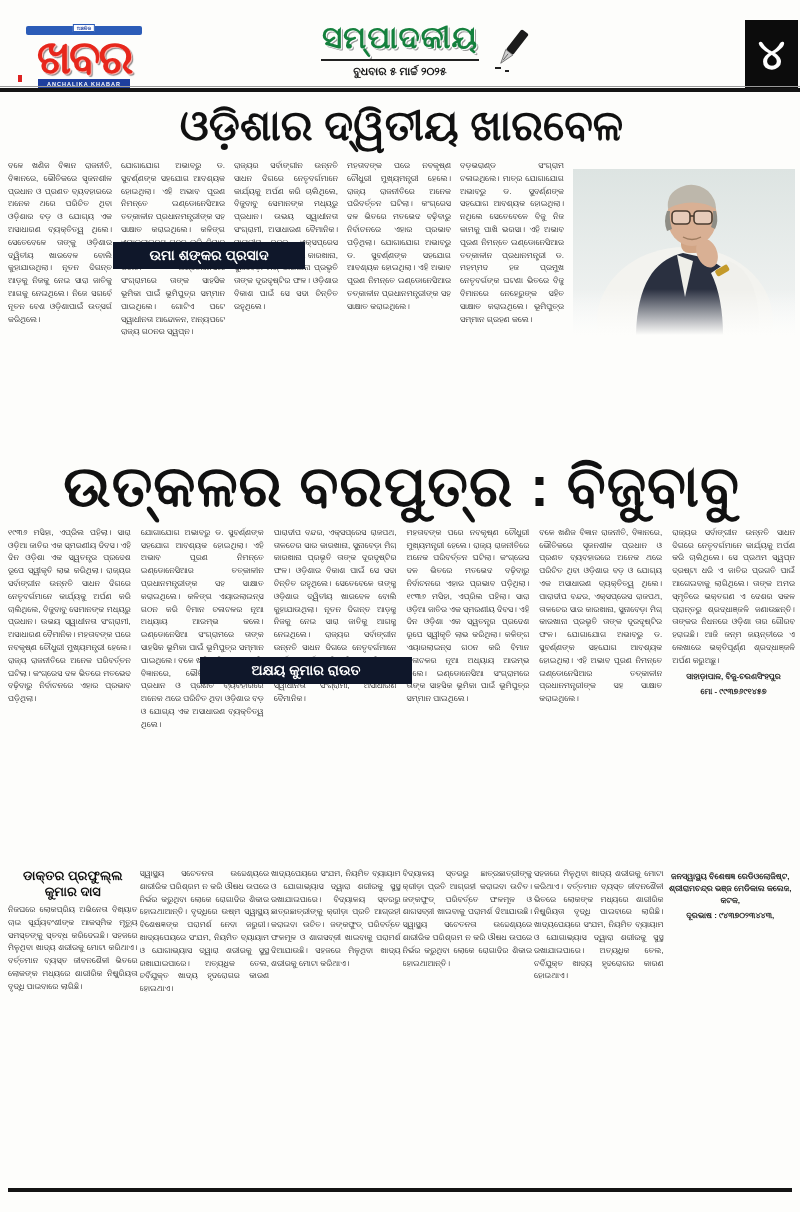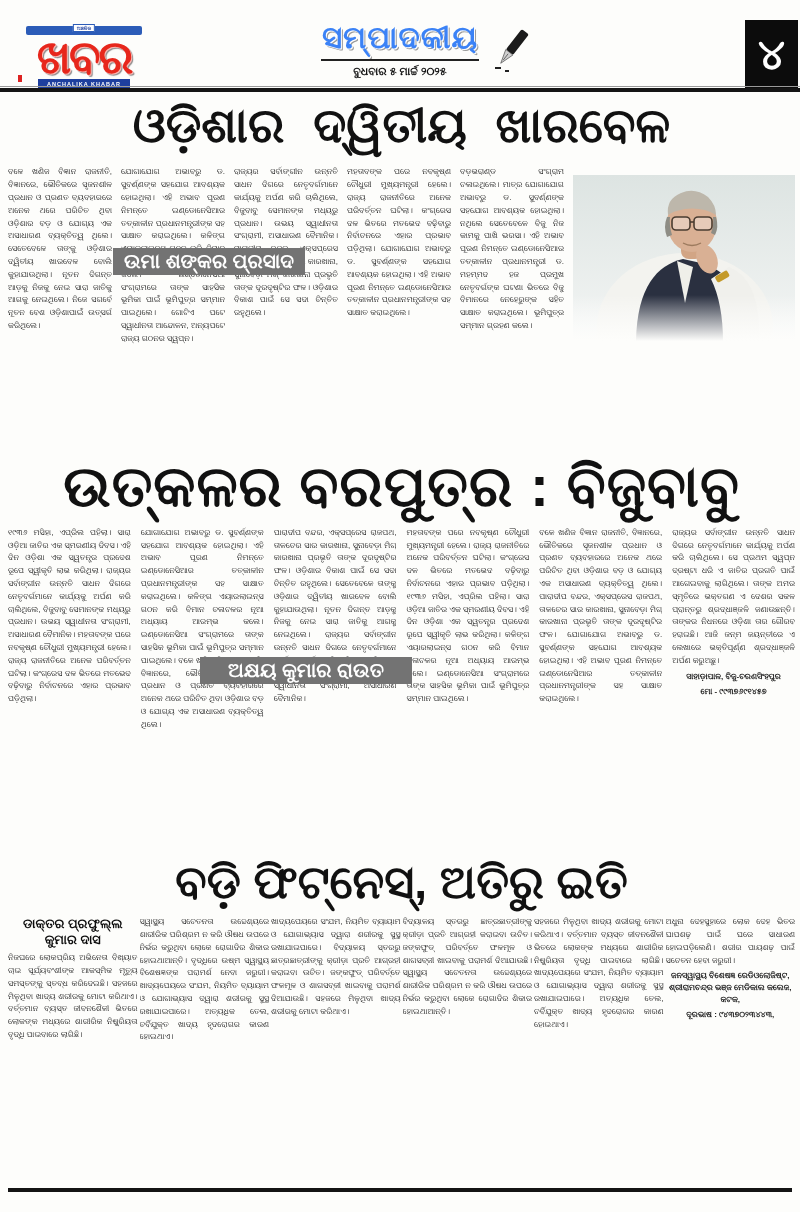--- a/index.html
+++ b/index.html
@@ -12,42 +12,42 @@
   .logo-toplabel{position:absolute;left:50%;top:-2px;transform:translateX(-50%);
         background:#fff;border:1px solid #2c5cb8;color:#1e3f9e;font-size:5px;line-height:6px;
         padding:0 3px;font-weight:bold;white-space:nowrap;}
   .logo-title{font-size:46px;line-height:44px;font-weight:800;color:#e7271c;text-align:center;
         letter-spacing:-2px;text-shadow:1px 1px 0 #f9b7b2,2px 2px 1px #8a8a8a;}
   .logo-bottombar{height:11px;background:#1e3f9e;color:#fff;font-size:5.5px;line-height:11px;
         text-align:center;font-weight:bold;letter-spacing:1px;width:92px;margin:0 auto;}
   .logo-dot{position:absolute;left:-8px;bottom:8px;width:4px;height:7px;background:#d22;}
 
   .masthead{position:absolute;left:295px;top:20px;width:210px;text-align:center;}
-  .masthead-title{font-size:31px;font-weight:800;color:#3b82f6;letter-spacing:1px;
+  .masthead-title{font-size:31px;font-weight:800;color:#15803d;letter-spacing:1px;
         text-shadow:1px 1px 0 #fff,2px 2px 0 #9a9a9a;}
   .masthead-rule{border-top:2px solid #222;margin:3px 26px 4px;}
   .masthead-date{font-size:11px;font-weight:bold;color:#0f0f0f;text-align:center;}
   .pen{position:absolute;right:-34px;top:6px;}
 
   .pageno{position:absolute;right:2px;top:20px;width:53px;height:70px;background:#0c0c0c;
         color:#fff;display:flex;align-items:center;justify-content:center;
         font-size:42px;font-weight:bold;}
   .header-rule{position:absolute;left:0;top:86px;width:800px;border-top:1px solid #9a9a9a;}
   .header-rule-inner{height:4px;background:#151515;margin-top:1px;}
 
   
   .headline{font-weight:800;color:#111;text-align:center;margin:0;line-height:1.05;}
   .col{flex:1;font-size:8px;line-height:12.8px;text-align:justify;overflow:hidden;
         color:#202020;word-break:break-word;}
-  .byline-box{position:absolute;background:#737373;color:#fff;display:flex;align-items:center;
-        justify-content:center;font-size:20px;font-weight:bold;z-index:4;}
+  .byline-box{position:absolute;background:#0f172a;color:#fff;display:flex;align-items:center;
+        justify-content:center;font-size:14px;font-weight:bold;z-index:4;}
   .signoff{font-size:8px;font-weight:bold;text-align:center;line-height:12px;margin-top:3px;}
 
   .a1{position:absolute;left:8px;top:104px;width:787px;}
-  .a1 .headline{font-size:48px;font-family:Liberation Mono, monospace;}
+  .a1 .headline{font-size:42px;}
   .a1-body{position:relative;display:flex;gap:9px;height:262px;margin-top:12px;}
   .a1-right{width:222px;flex:none;display:flex;flex-direction:row;margin-top:9px;}
   .a1-photo{height:166px;background:#e7ebe9;flex:none;}
   .a1-right-cols{flex:1;display:flex;gap:8px;margin-top:5px;overflow:hidden;}
   .a1 .byline-box{left:105px;top:82px;width:192px;height:27px;}
 
   .a2{position:absolute;left:8px;top:436px;width:787px;margin-top:21px;}
   .a2 .headline{font-size:57px;letter-spacing:1px;}
   .a2-body{position:relative;display:flex;gap:10px;height:346px;margin-top:10px;}
   .a2 .byline-box{left:192px;top:130px;width:212px;height:27px;}
@@ -171,32 +171,30 @@
       <div class="col">ବଳେ ଖଣିଜ ବିଜ୍ଞାନ ରାଜନୀତି, ବିଜ୍ଞାନରେ, ଭୌତିକରେ ସୃଜନଶୀଳ ପ୍ରଧାନ ଓ ପ୍ରଣତ ବ୍ୟବହାରରେ ଅନେକ ଥରେ ପରିଚିତ ଥିବା ଓଡ଼ିଶାର ବଡ଼ ଓ ଯୋଗ୍ୟ ଏକ ଅସାଧାରଣ ବ୍ୟକ୍ତିତ୍ୱ ଥିଲେ। ପାରାଦୀପ ବନ୍ଦର, ଏକ୍ସପ୍ରେସ ରାଜପଥ, ତାଳଚେର ସାର କାରଖାନା, ସୁନାବେଡ଼ା ମିଗ୍ କାରଖାନା ପ୍ରଭୃତି ତାଙ୍କ ଦୂରଦୃଷ୍ଟିର ଫଳ। ଯୋଗାଯୋଗ ଅଭାବରୁ ଡ. ସୁବର୍ଣ୍ଣଙ୍କ ସହଯୋଗ ଆବଶ୍ୟକ ହୋଇଥିଲା। ଏହି ଅଭାବ ପୂରଣ ନିମନ୍ତେ ଇଣ୍ଡୋନେସିଆର ତତ୍କାଳୀନ ପ୍ରଧାନମନ୍ତ୍ରୀଙ୍କ ସହ ସାକ୍ଷାତ କରାଇଥିଲେ।</div>
       <div class="col">
         <span>ରାଜ୍ୟର ସର୍ବାଙ୍ଗୀନ ଉନ୍ନତି ସାଧନ ଦିଗରେ ନେତୃବର୍ଗମାନେ କାର୍ଯ୍ୟକୁ ଅର୍ପଣ କରି ଚାଲିଥିଲେ। ସେ ପ୍ରଥମ ସ୍ୱପ୍ନ ଦ୍ରଷ୍ଟା ଧରି ଏ ଜାତିର ପ୍ରଗତି ପାଇଁ ଆଗେଇବାକୁ ଲାଗିଥିଲେ। ତାଙ୍କ ଅମର ସ୍ମୃତିରେ ଭକ୍ତଗଣ ଏ ଦେଶର ସକଳ ପ୍ରାନ୍ତରୁ ଶ୍ରଦ୍ଧାଞ୍ଜଳି ଜଣାଉଛନ୍ତି। ତାଙ୍କର ନିଧନରେ ଓଡ଼ିଶା ତାର ଗୌରବ ହରାଇଛି। ଆଜି ଜନ୍ମ ଜୟନ୍ତୀରେ ଏ ଲେଖାରେ ଭକ୍ତିପୂର୍ଣ୍ଣ ଶ୍ରଦ୍ଧାଞ୍ଜଳି ଅର୍ପଣ କରୁଅଛୁ।</span>
         <div class="signoff">ସାହାଡ଼ାପାଳ, ବିଜୁ-ଚରଣସିଂହପୁର</div>
         <div class="signoff">ମୋ - ୯୯୩୭୬୯୧୪୫୭</div>
       </div>
     </div>
   </div>
 
   <div class="a3">
-    <h1 class="headline">ବଡ଼ି ଫିଟ୍‌ନେସ୍, ଅତିରୁ ଇତି</h1>
     <div class="a3-body">
       <div class="col">
         <div class="byline3">ଡାକ୍ତର ପ୍ରଫୁଲ୍ଲ କୁମାର ଦାସ</div>
         <span>ନିଜଘରେ ଲୋକପ୍ରିୟ ଅଭିନେତା ବିଖ୍ୟାତ ଚାଇ ସୂର୍ଯ୍ୟବଂଶୀଙ୍କ ଆକସ୍ମିକ ମୃତ୍ୟୁ ସମସ୍ତଙ୍କୁ ସ୍ତବ୍ଧ କରିଦେଇଛି। ସହଜରେ ମିଳୁଥିବା ଖାଦ୍ୟ ଶରୀରକୁ ମୋଟା କରିଥାଏ। ବର୍ତ୍ତମାନ ବ୍ୟସ୍ତ ଜୀବନଶୈଳୀ ଭିତରେ ଲୋକଙ୍କ ମଧ୍ୟରେ ଶାରୀରିକ ନିଷ୍କ୍ରିୟତା ବୃଦ୍ଧି ପାଇବାରେ ଲାଗିଛି।</span>
       </div>
       <div class="col">ସ୍ୱାସ୍ଥ୍ୟ ସଚେତନତା ଉଦ୍ଦେଶ୍ୟରେ ଶାରୀରିକ ପରିଶ୍ରମ ନ କରି ଔଷଧ ଉପରେ ନିର୍ଭର କରୁଥିବା ଲୋକେ ରୋଗାଦିର ଶିକାର ହୋଇଥାଆନ୍ତି। ବୃଦ୍ଧିରେ ଉଷ୍ମ ସ୍ୱାସ୍ଥ୍ୟ ବିଶେଷଜ୍ଞଙ୍କ ପରାମର୍ଶ ନେବା ଜରୁରୀ। ଖାଦ୍ୟପେୟରେ ସଂଯମ, ନିୟମିତ ବ୍ୟାୟାମ ଓ ଯୋଗାଭ୍ୟାସ ଦ୍ୱାରା ଶରୀରକୁ ସୁସ୍ଥ ରଖାଯାଇପାରେ। ଅତ୍ୟଧିକ ତେଲ, ଚର୍ବିଯୁକ୍ତ ଖାଦ୍ୟ ହୃଦରୋଗର କାରଣ ହୋଇଥାଏ।</div>
       <div class="col">ଖାଦ୍ୟପେୟରେ ସଂଯମ, ନିୟମିତ ବ୍ୟାୟାମ ଓ ଯୋଗାଭ୍ୟାସ ଦ୍ୱାରା ଶରୀରକୁ ସୁସ୍ଥ ରଖାଯାଇପାରେ। ବିଦ୍ୟାଳୟ ସ୍ତରରୁ ଛାତ୍ରଛାତ୍ରୀଙ୍କୁ କ୍ରୀଡ଼ା ପ୍ରତି ଆଗ୍ରହୀ କରାଇବା ଉଚିତ। ଜଙ୍କଫୁଡ୍ ପରିବର୍ତ୍ତେ ଫଳମୂଳ ଓ ଶାଗସବ୍ଜୀ ଖାଇବାକୁ ପରାମର୍ଶ ଦିଆଯାଉଛି। ସହଜରେ ମିଳୁଥିବା ଖାଦ୍ୟ ଶରୀରକୁ ମୋଟା କରିଥାଏ।</div>
       <div class="col">ବିଦ୍ୟାଳୟ ସ୍ତରରୁ ଛାତ୍ରଛାତ୍ରୀଙ୍କୁ କ୍ରୀଡ଼ା ପ୍ରତି ଆଗ୍ରହୀ କରାଇବା ଉଚିତ। ଜଙ୍କଫୁଡ୍ ପରିବର୍ତ୍ତେ ଫଳମୂଳ ଓ ଶାଗସବ୍ଜୀ ଖାଇବାକୁ ପରାମର୍ଶ ଦିଆଯାଉଛି। ସ୍ୱାସ୍ଥ୍ୟ ସଚେତନତା ଉଦ୍ଦେଶ୍ୟରେ ଶାରୀରିକ ପରିଶ୍ରମ ନ କରି ଔଷଧ ଉପରେ ନିର୍ଭର କରୁଥିବା ଲୋକେ ରୋଗାଦିର ଶିକାର ହୋଇଥାଆନ୍ତି।</div>
       <div class="col">ସହଜରେ ମିଳୁଥିବା ଖାଦ୍ୟ ଶରୀରକୁ ମୋଟା କରିଥାଏ। ବର୍ତ୍ତମାନ ବ୍ୟସ୍ତ ଜୀବନଶୈଳୀ ଭିତରେ ଲୋକଙ୍କ ମଧ୍ୟରେ ଶାରୀରିକ ନିଷ୍କ୍ରିୟତା ବୃଦ୍ଧି ପାଇବାରେ ଲାଗିଛି। ଖାଦ୍ୟପେୟରେ ସଂଯମ, ନିୟମିତ ବ୍ୟାୟାମ ଓ ଯୋଗାଭ୍ୟାସ ଦ୍ୱାରା ଶରୀରକୁ ସୁସ୍ଥ ରଖାଯାଇପାରେ। ଅତ୍ୟଧିକ ତେଲ, ଚର୍ବିଯୁକ୍ତ ଖାଦ୍ୟ ହୃଦରୋଗର କାରଣ ହୋଇଥାଏ।</div>
       <div class="col">
-        <span>ଅଧୁନା ଦେହସୁହାରେ ଲୋକ ଦେହ ଭିତର ଘାପଶଢ଼ ପାଇଁ ଘରେ ସାଧାରଣ ହୋଇପଡ଼ିଲେଣି। ଶରୀର ପାୟଶଢ଼ ପାଇଁ ସଚେତନ ହେବା ଜରୁରୀ।</span>
         <div class="signoff">ଜନସ୍ୱାସ୍ଥ୍ୟ ବିଶେଷଜ୍ଞ ରେଡିଓଲୋଜିଷ୍ଟ, ଶ୍ରୀରାମଚନ୍ଦ୍ର ଭଞ୍ଜ ମେଡିକାଲ କଲେଜ, କଟକ,</div>
         <div class="signoff">ଦୂରଭାଷ : ୯୪୩୭୦୨୩୪୪୩,</div>
       </div>
     </div>
   </div>
 
   <div class="bottom-rule"></div>
 </div>
 
 </body></html>

